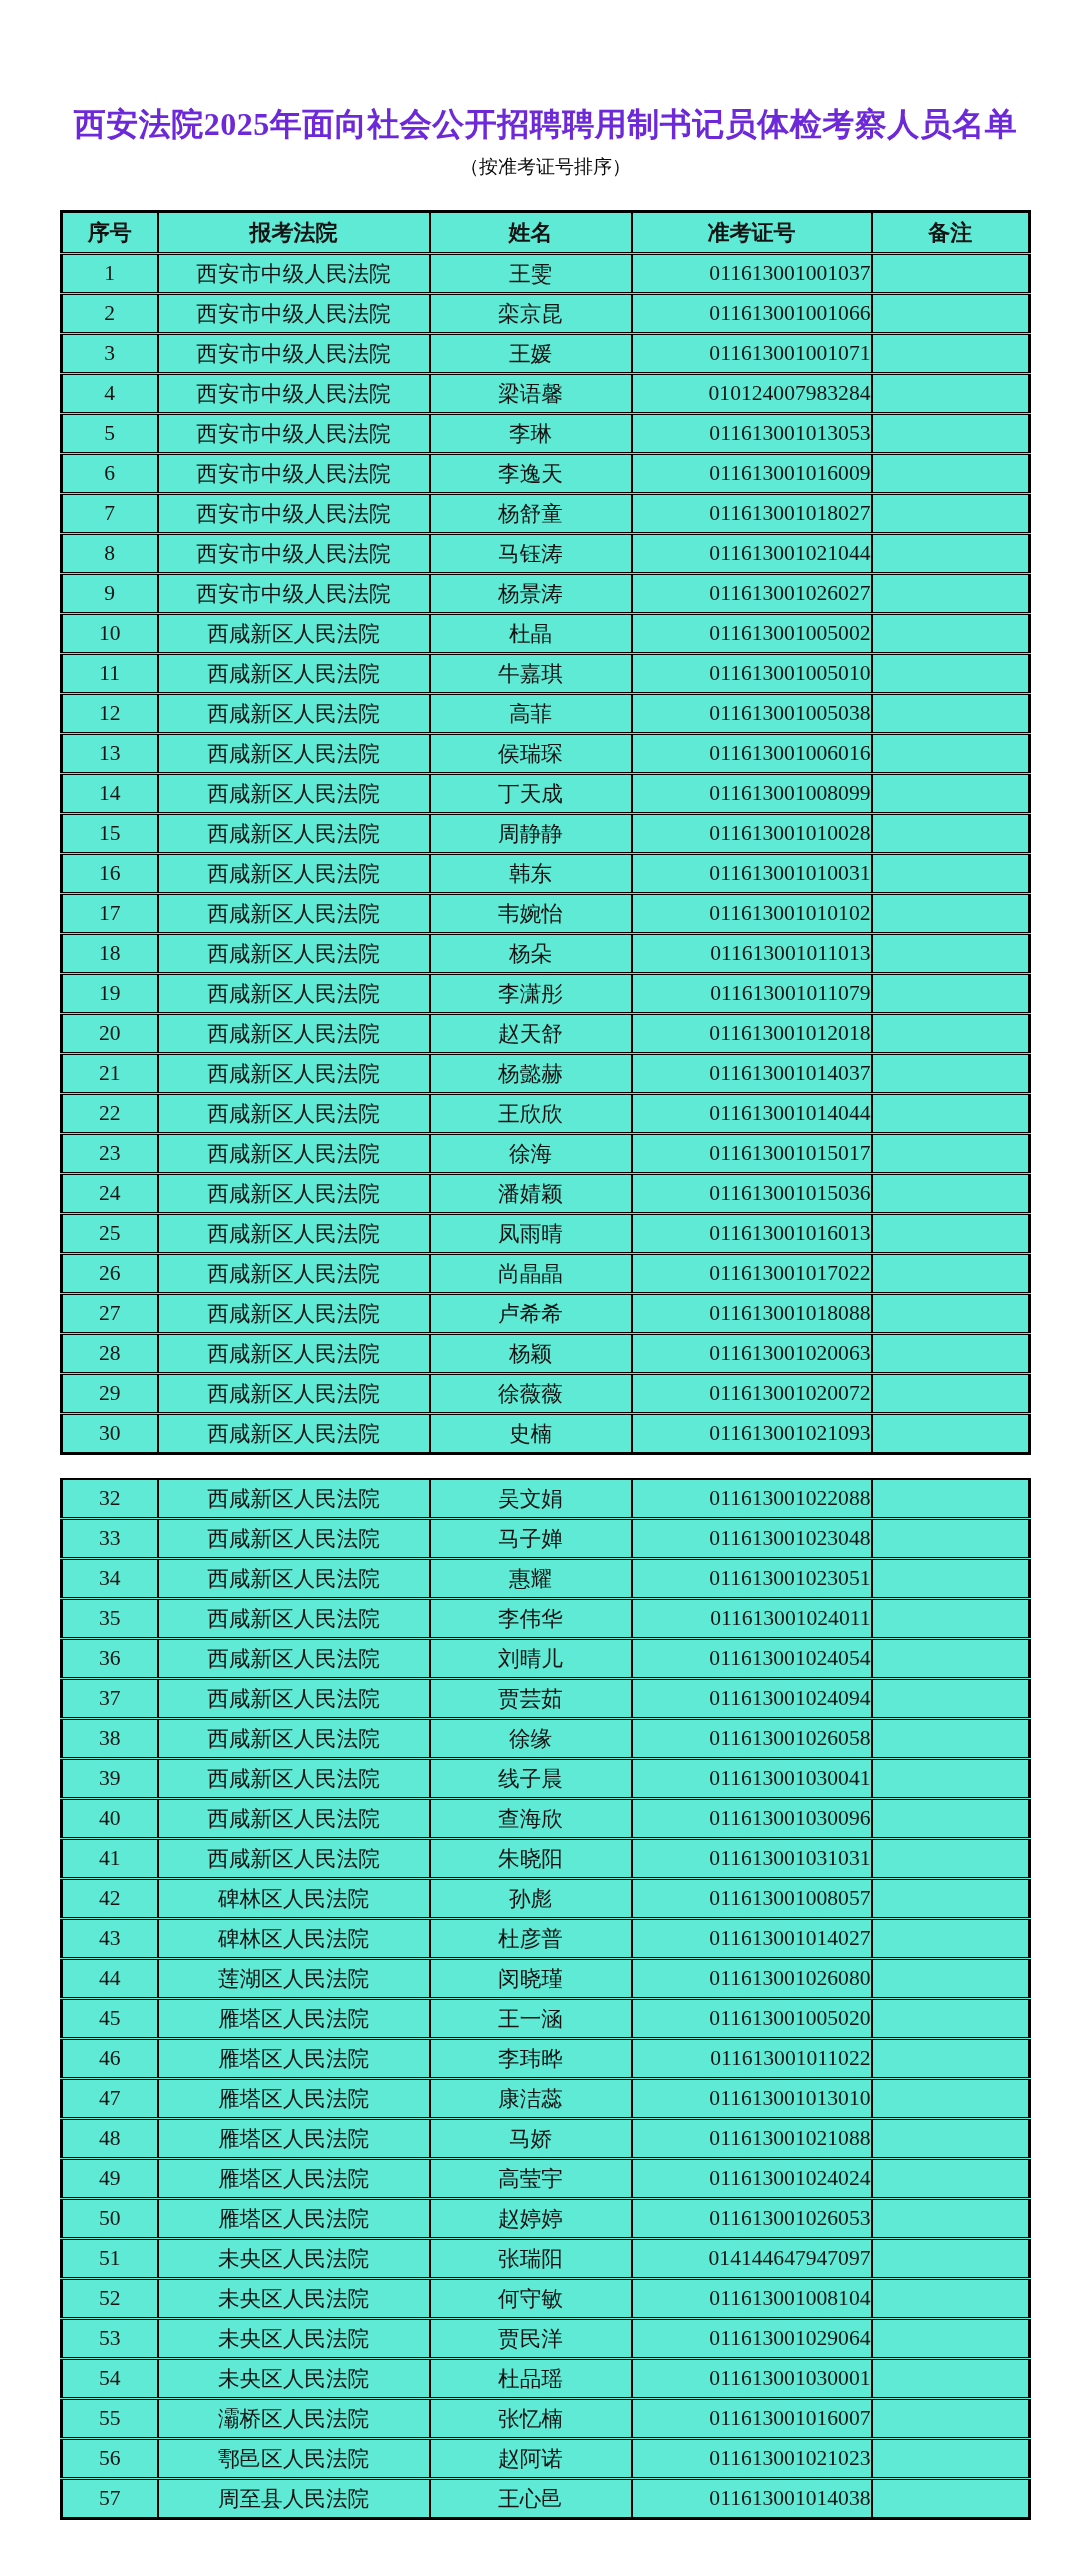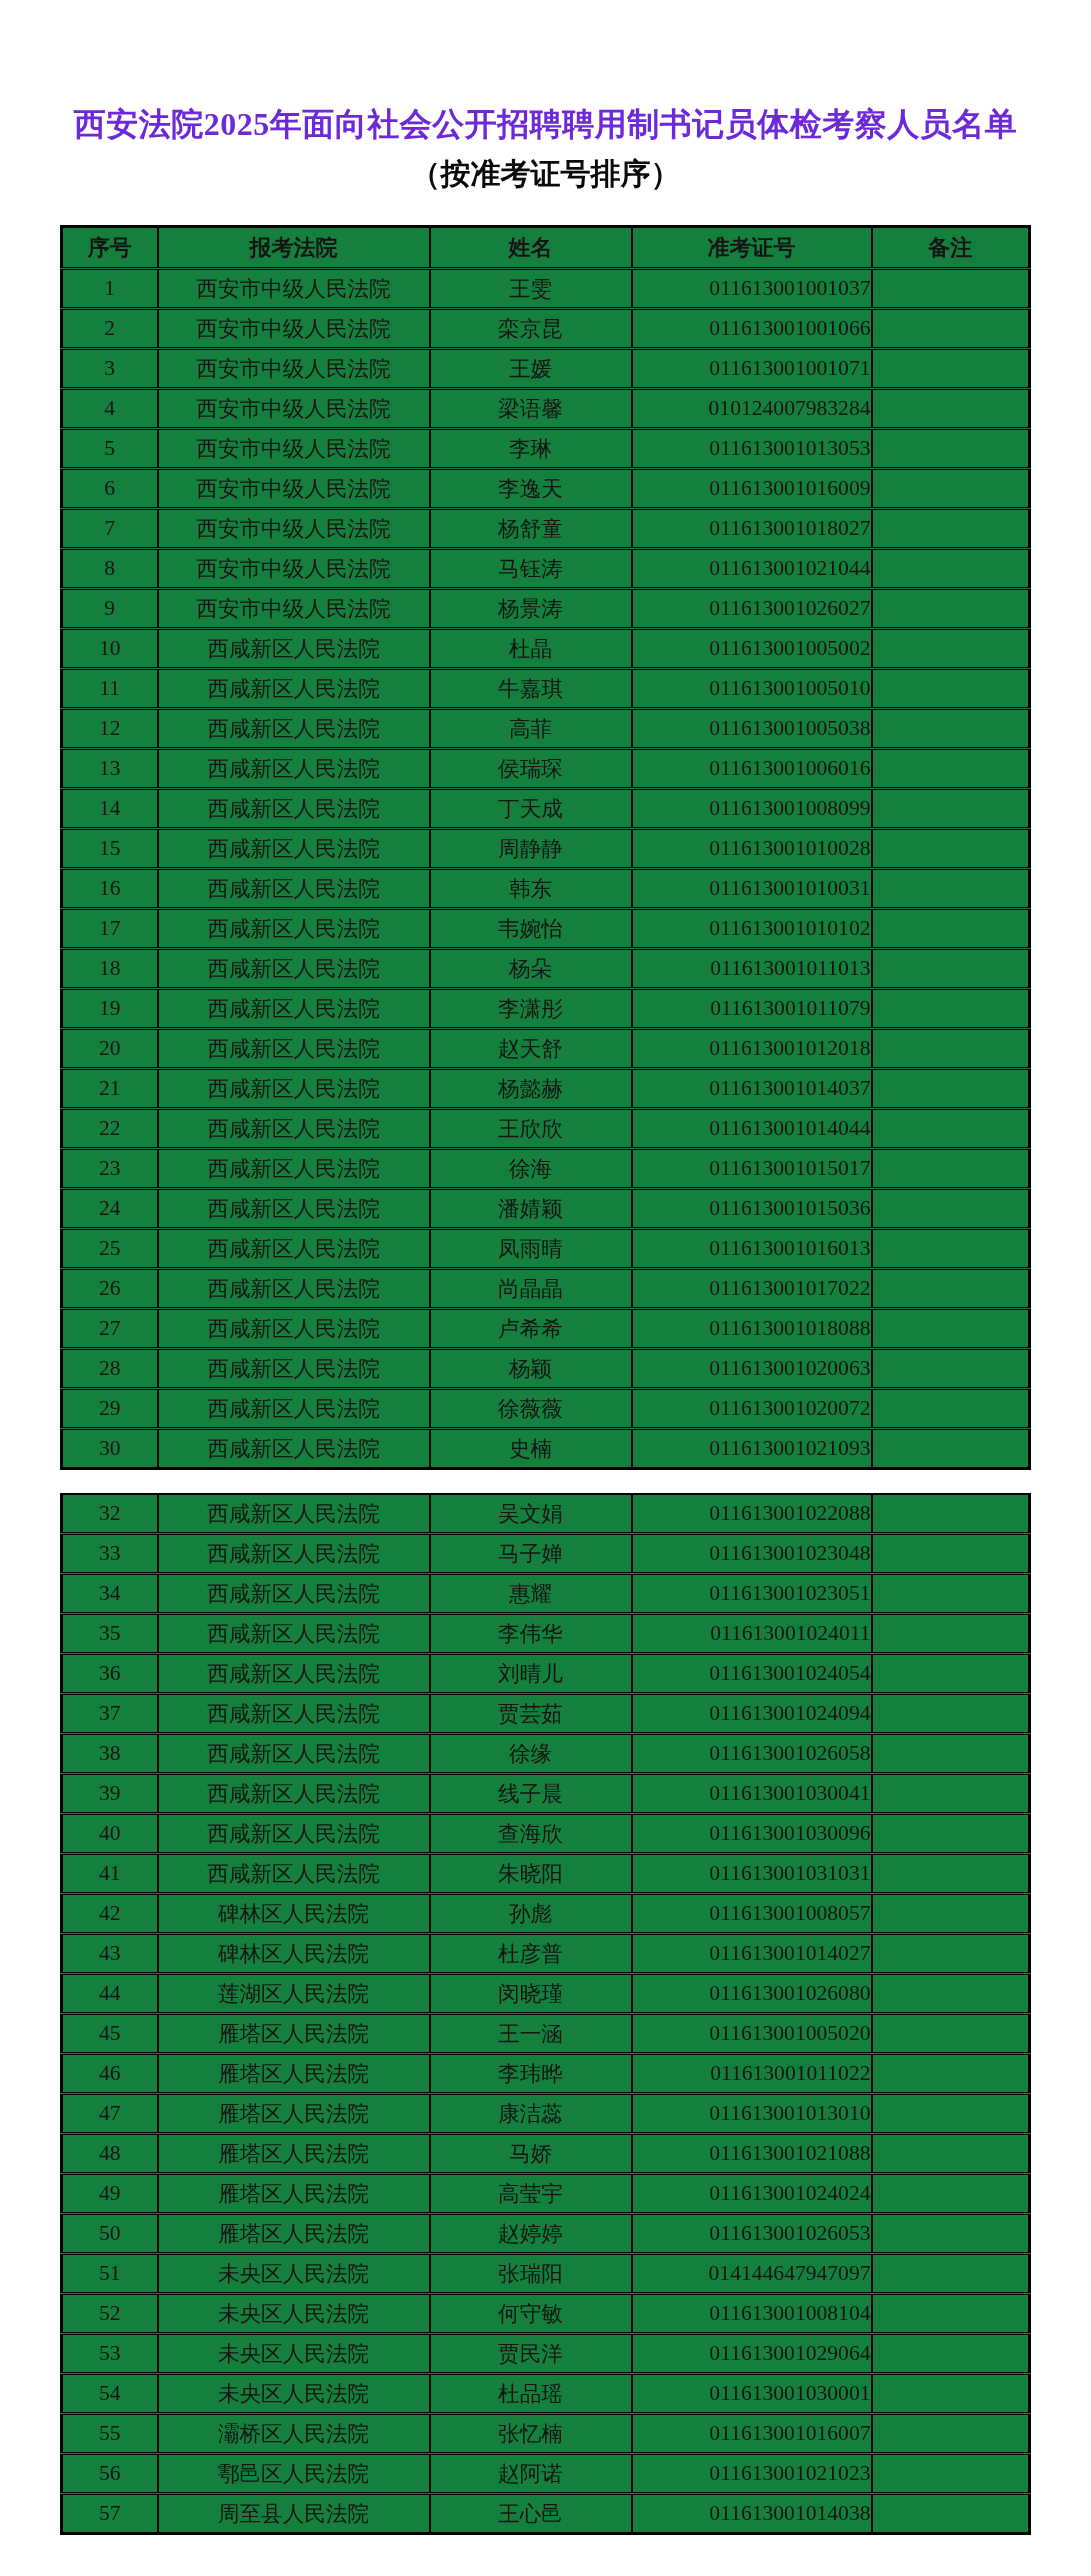--- a/index.html
+++ b/index.html
@@ -18,30 +18,30 @@
     margin: 103px 0 0 0;
     text-align: center;
     font-size: 32px;
     font-weight: 700;
     letter-spacing: 0.5px;
     color: #6d28d9;
   }
   .doc-subtitle {
     margin-top: 7.2px;
     text-align: center;
-    font-size: 30px;
-    font-weight: 700;
+    font-size: 19px;
+    font-weight: 400;
     color: #0a0a0a;
   }
   table.roster {
     margin: 8px auto;
     border-collapse: collapse;
     table-layout: fixed;
     width: 967px;
-    background: #15803d;
+    background: #5eead4;
   }
   table.part-a { margin-top: 30px; border: 3.6px solid #000; }
   table.part-b { border: 3.6px solid #000; border-top: 2.1px solid #000; }
   .page-break-gap { height: 7.2px; background: #fff; }
   col.c-no     { width: 96px; }
   col.c-court  { width: 272px; }
   col.c-name   { width: 202px; }
   col.c-ticket { width: 240px; }
   col.c-note   { width: 158px; }
   th, td {

